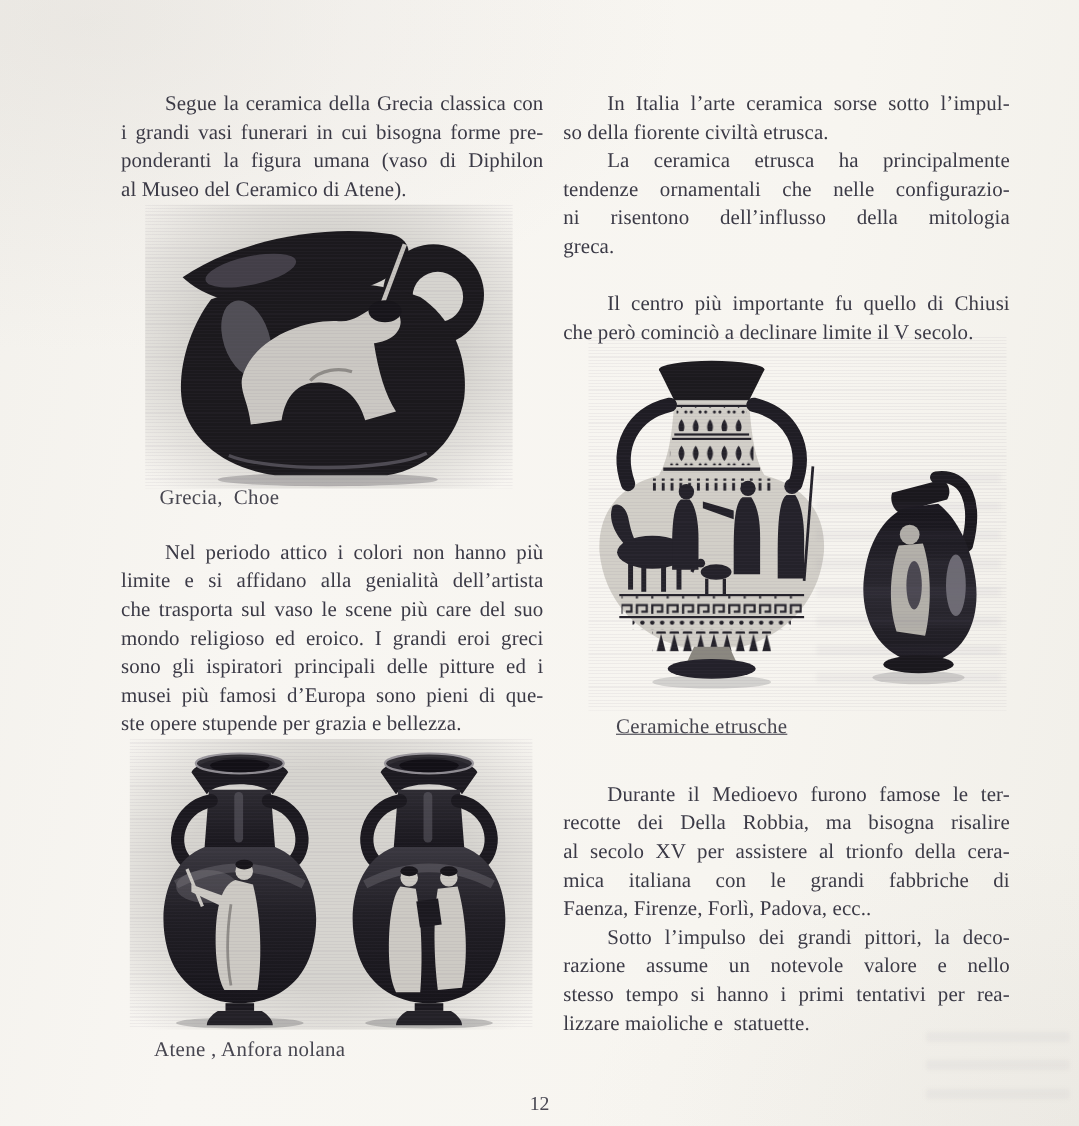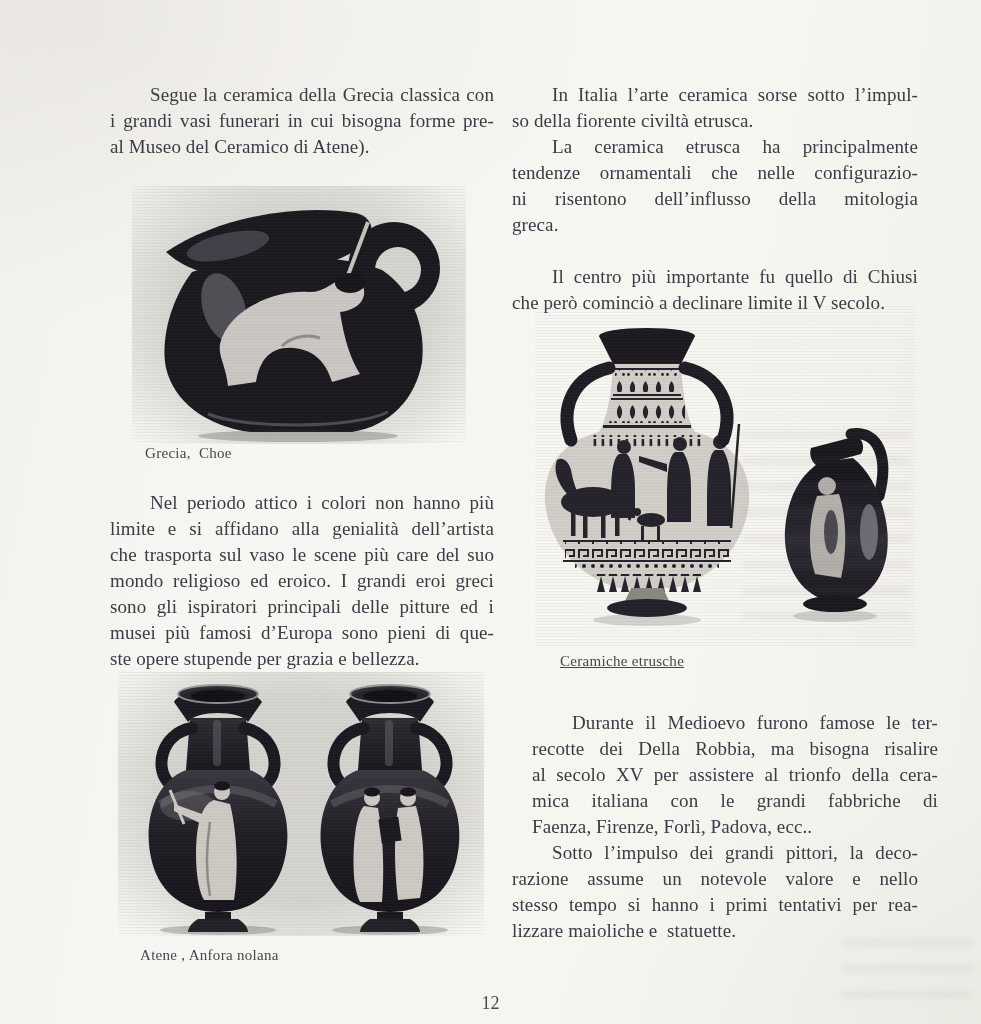--- a/index.html
+++ b/index.html
@@ -9,40 +9,41 @@
       radial-gradient(ellipse 900px 500px at 8% 2%, rgba(205,200,195,.25), rgba(205,200,195,0) 60%),
       radial-gradient(ellipse 700px 400px at 100% 100%, rgba(210,206,200,.18), rgba(210,206,200,0) 65%),
       linear-gradient(100deg,#f3f1ec 0%,#f8f6f2 28%,#f7f5f0 68%,#f1efe9 100%);
     font-family:"Liberation Serif","DejaVu Serif",serif;
     color:#3b3a46;
   }
   .textblock{position:absolute;font-size:19px;line-height:26px;letter-spacing:.1px;}
   .tline{text-align:justify;text-align-last:justify;}
   .tline.last{text-align-last:left;}
   .tline.first{text-indent:40px;}
-  .caption{position:absolute;font-size:15px;line-height:18px;color:#474650;letter-spacing:.3px;}
+  .caption{position:absolute;font-size:19px;line-height:18px;color:#474650;letter-spacing:.3px;}
   .pageno{position:absolute;left:0;top:982px;width:981px;text-align:center;font-size:18px;color:#4a4954;margin-top:11px;}
   .photo{position:absolute;}
   .photo svg{display:block;width:100%;height:100%;}
   .photo.graybg{background:radial-gradient(ellipse at 50% 48%, #d6d4cf 52%, rgba(214,212,207,.55) 74%, rgba(214,212,207,0) 96%);}
   .photo::after{
     content:"";position:absolute;inset:0;pointer-events:none;
     background:repeating-linear-gradient(180deg, rgba(105,92,118,.07) 0 1px, rgba(255,255,255,0) 1px 3px);
   }
   .ghost{position:absolute;pointer-events:none;filter:blur(2px);
     background:repeating-linear-gradient(180deg, rgba(125,115,135,.06) 0 9px, rgba(125,115,135,0) 9px 26px);}
 </style>
 </head>
 <body>
 
 <div class="page">
 
   <div class="textblock" style="left:110px;top:82px;width:384px;">
       <div class="tline first">Segue la ceramica della Grecia classica con</div>
       <div class="tline">i grandi vasi funerari in cui bisogna forme pre-</div>
+      <div class="tline">ponderanti la figura umana (vaso di Diphilon</div>
       <div class="tline last">al Museo del Ceramico di Atene).</div>
     </div>
 
   <div class="photo graybg" style="left:132px;top:186px;width:334px;height:258px;">
     <svg viewBox="0 0 334 258">
       <g>
 
         <path d="M34,66 C84,32 164,17 224,27 C240,31 244,45 234,56 C216,73 190,80 162,84 L112,90 C78,91 54,84 34,66 Z" fill="#1b191d"></path>
         <ellipse cx="96" cy="60" rx="42" ry="13" fill="#4a4750" opacity="0.85" transform="rotate(-12 96 60)"></ellipse>
 
@@ -235,21 +236,21 @@
         <path d="M282,190 C274,212 272,244 280,268 L306,272 C312,246 312,212 304,188 Z" fill="#b4b1aa"></path>
         <circle cx="292" cy="180" r="9" fill="#b4b1aa"></circle>
         <ellipse cx="296" cy="226" rx="7" ry="22" fill="#4a4750"></ellipse>
         <ellipse cx="334" cy="226" rx="9" ry="28" fill="#807d86" opacity="0.8"></ellipse>
         <ellipse cx="300" cy="298" rx="32" ry="8" fill="#1a181d"></ellipse>
       </g>
     </svg>
   </div>
   <div class="caption" style="left:560px;top:652px;text-decoration:underline;">Ceramiche etrusche</div>
 
-  <div class="textblock" style="left:512px;top:710px;width:406px;margin-left:20px;">
+  <div class="textblock" style="left:512px;top:710px;width:406px;">
       <div class="tline first">Durante il Medioevo furono famose le ter-</div>
       <div class="tline">recotte dei Della Robbia, ma bisogna risalire</div>
       <div class="tline">al secolo XV per assistere al trionfo della cera-</div>
       <div class="tline">mica italiana con le grandi fabbriche di</div>
       <div class="tline last">Faenza, Firenze, Forlì, Padova, ecc..</div>
     </div>
   <div class="textblock" style="left:512px;top:840px;width:406px;">
       <div class="tline first">Sotto l’impulso dei grandi pittori, la deco-</div>
       <div class="tline">razione assume un notevole valore e nello</div>
       <div class="tline">stesso tempo si hanno i primi tentativi per rea-</div>

